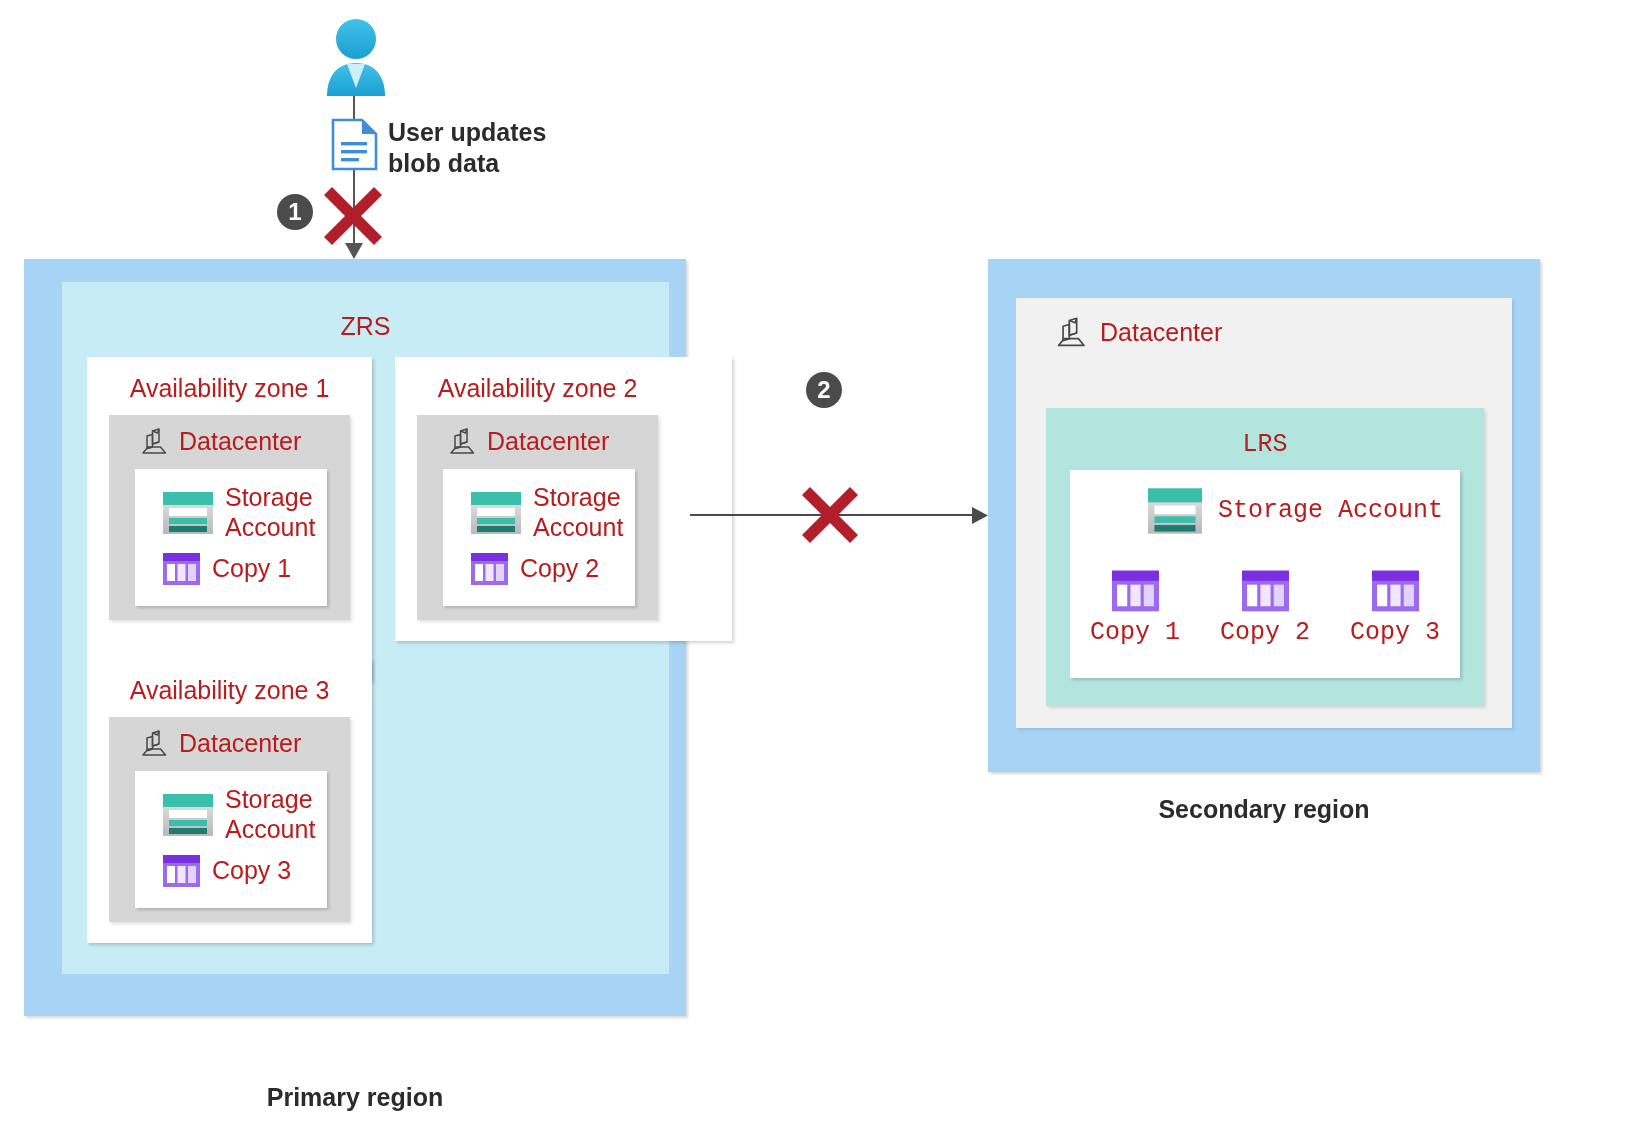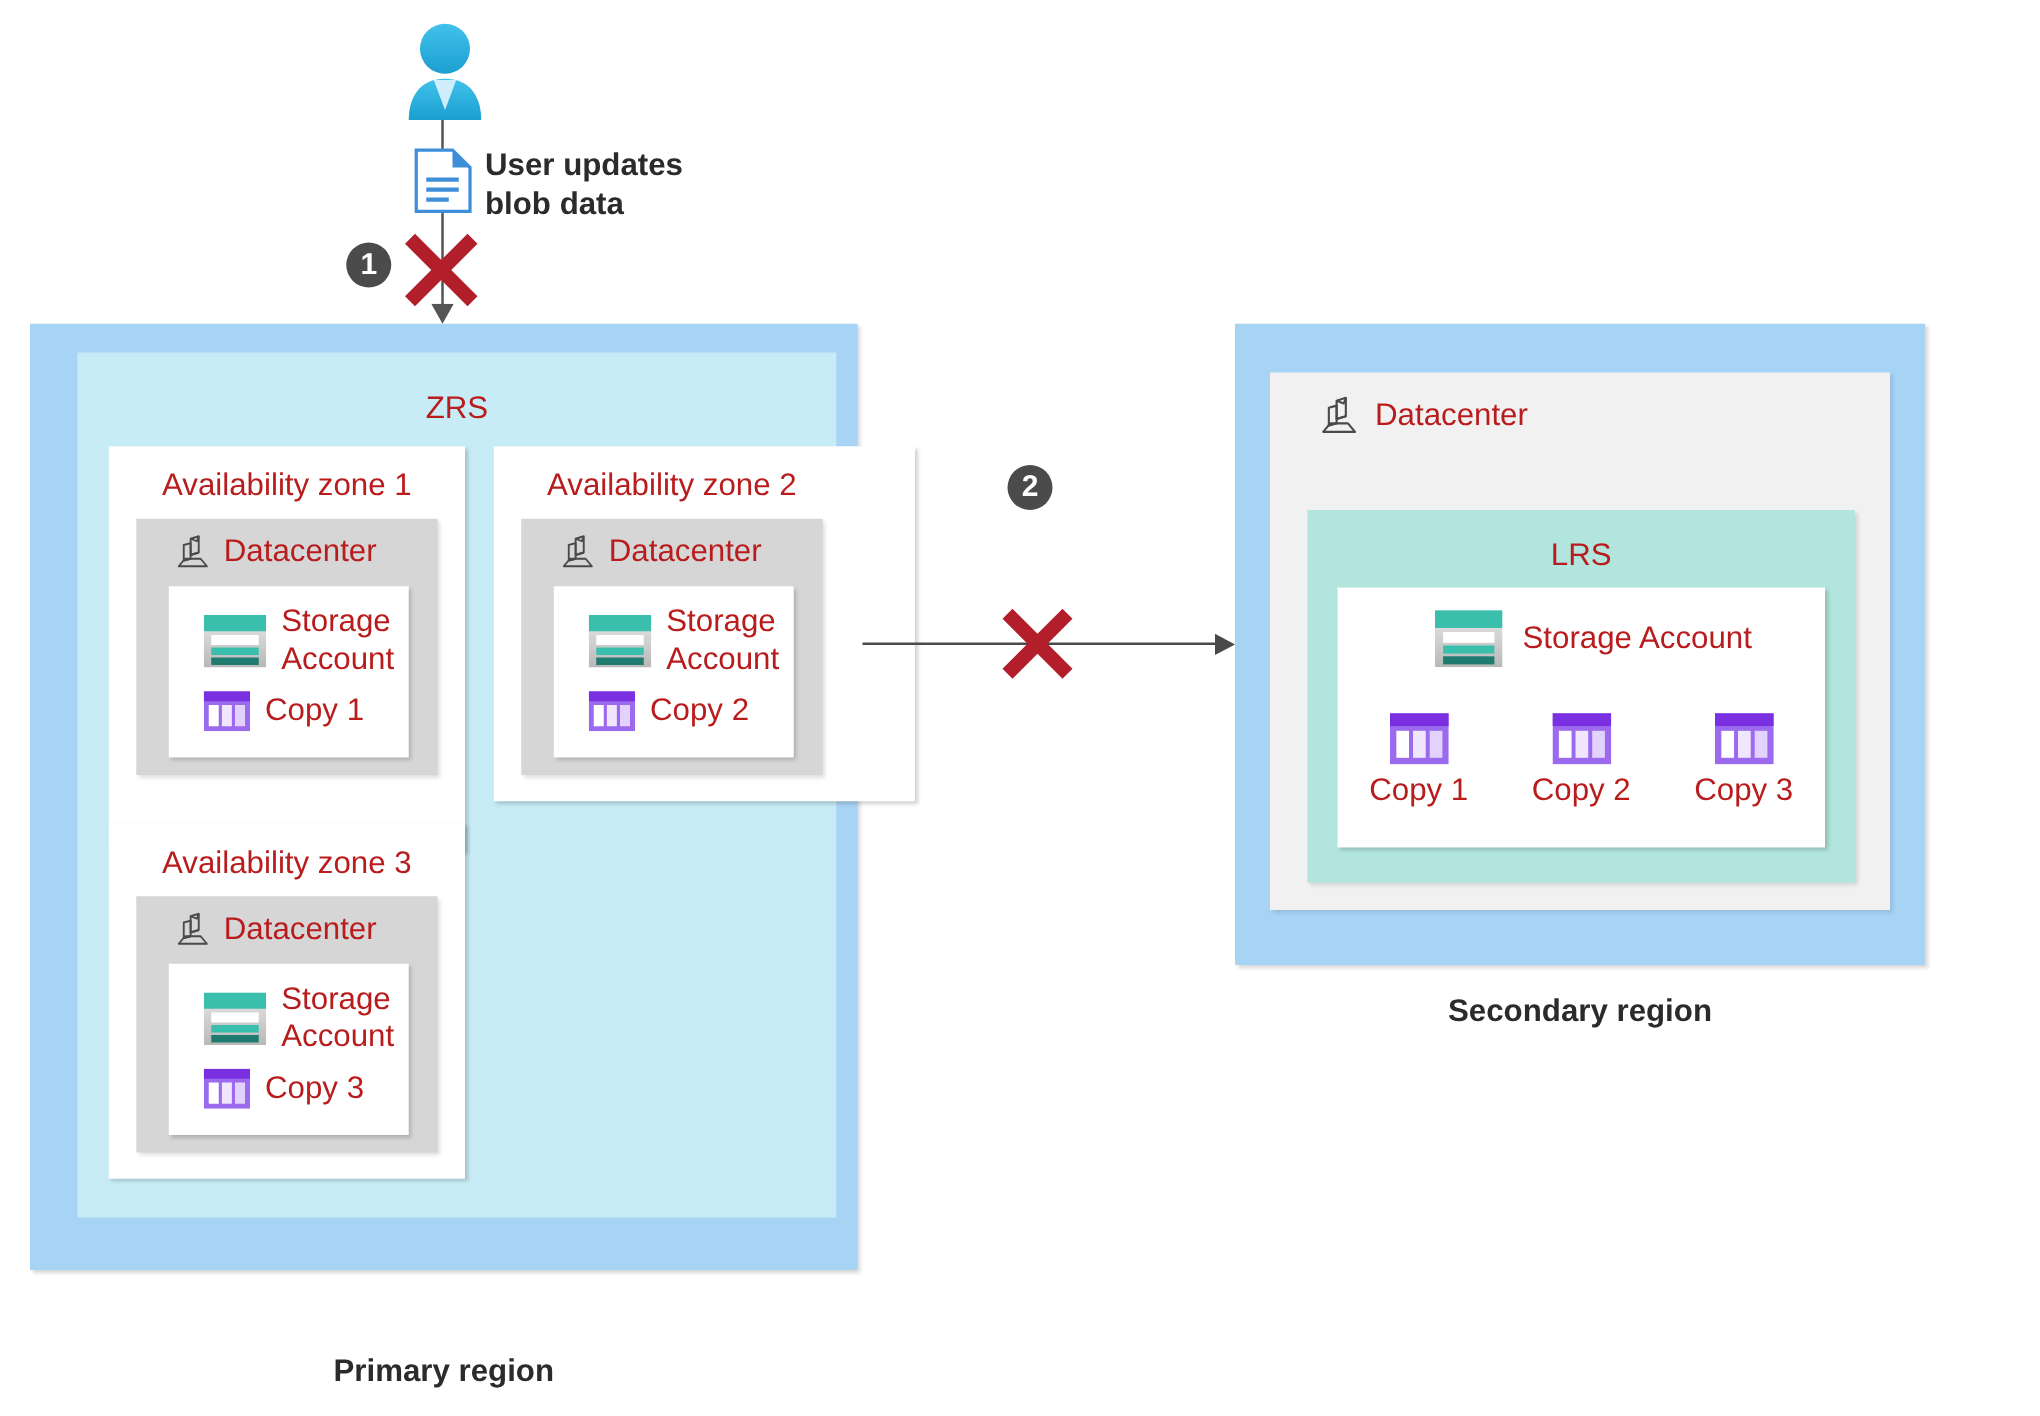--- a/index.html
+++ b/index.html
@@ -348,21 +348,21 @@
               <path d="M13.5 4 L18.5 6 L20 2"></path>
               <path d="M13.5 17 L20 15"></path>
               <path d="M4 26 L9 20 L21.5 20 L26.5 26 Z"></path>
               <path d="M8 21.5 L13.5 20"></path>
             </g>
           </svg>
         </span>
         <span class="lbl">Datacenter</span>
       </div>
 
-      <div class="abs lrs-box" style="left:30px; top:110px; width:438px; height:298px;">
+      <div class="abs lrs-box" style="left:30px; top:110px; width:438px; height:298px;font-family:Liberation Mono, monospace;">
         <div class="abs lbl" style="left:0; top:22px; width:438px; text-align:center;">LRS</div>
 
         <div class="abs inner-white" style="left:24px; top:62px; width:390px; height:208px;">
 
           <div class="row-item abs" style="left:78px; top:18px;text-align:right;">
             <span style="margin-right:16px;">
               <svg class="icon-storage" width="54" height="46" viewBox="0 0 50 42">
                 <defs>
                   <linearGradient id="sgray4" x1="0" y1="0" x2="0" y2="1">
                     <stop offset="0%" stop-color="#e9e9e9"></stop>

